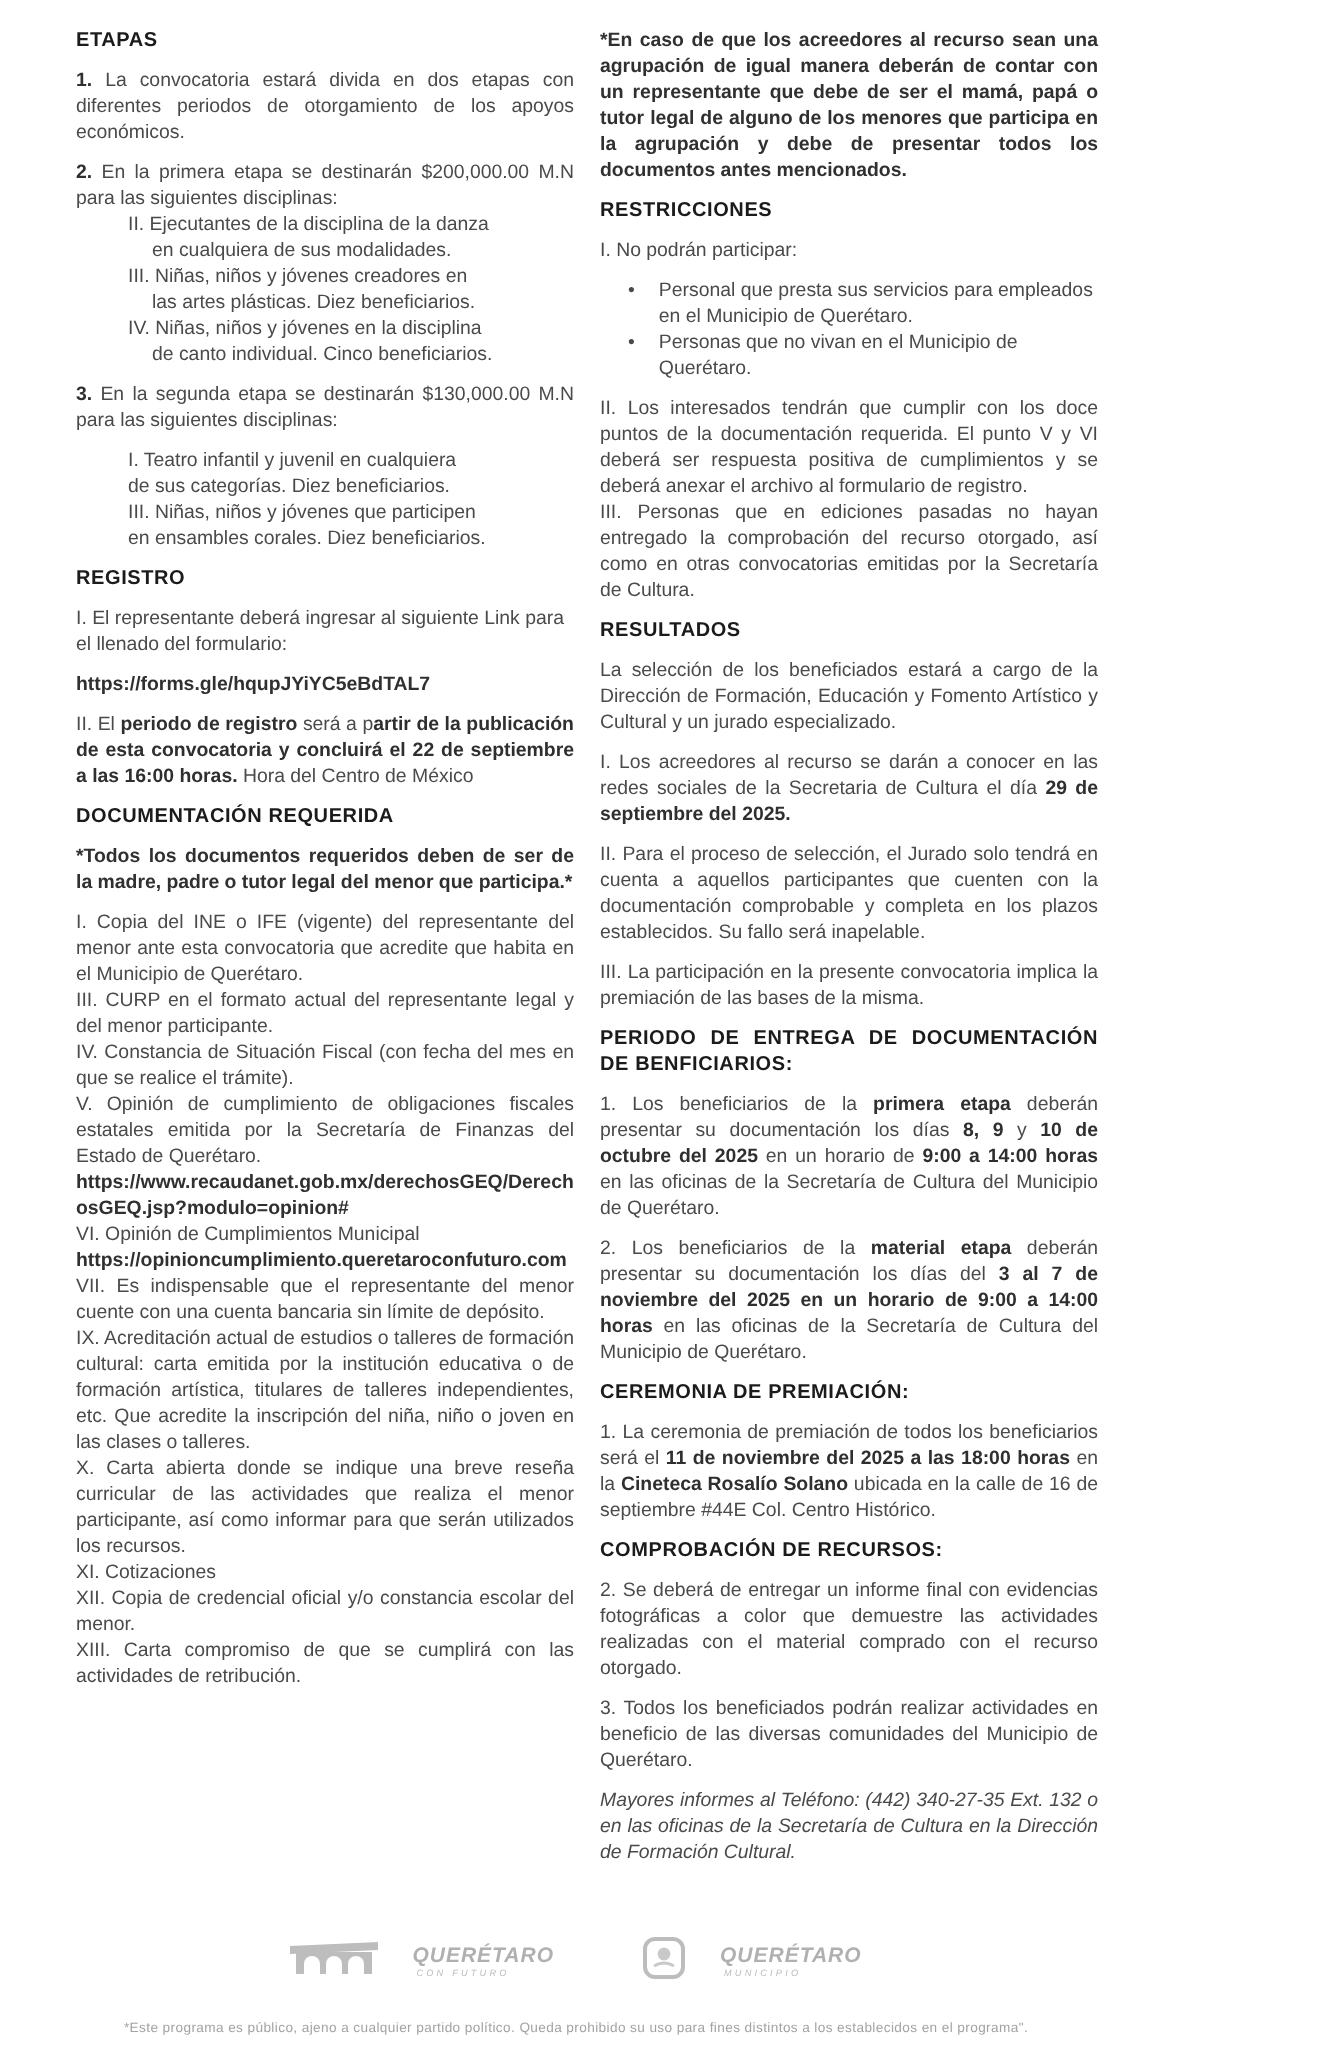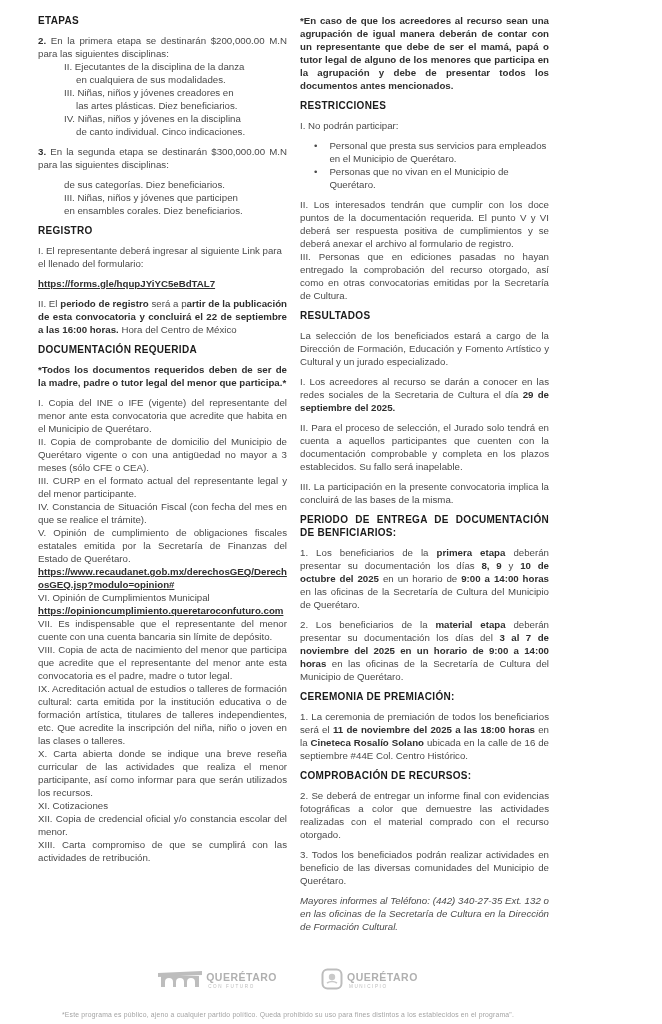--- a/index.html
+++ b/index.html
@@ -8,75 +8,75 @@
   .page { position:relative; width:576px; height:1024px; background:#ffffff; overflow:hidden; }
   .cols { display:flex; gap:13px; padding:14px 27px 0 38px; }
   .col { width:292px; font-size:9.7px; line-height:13px; color:#4a4a4a; }
   .h { font-size:10px; font-weight:700; color:#1b1b1b; letter-spacing:.3px; margin:0 0 7px; }
   p, .block { margin:0 0 7px; }
   .just { text-align:justify; }
   .tight { margin:0; }
   .bold { font-weight:700; color:#303030; }
   .italic { font-style:italic; }
   b { font-weight:700; color:#2f2f2f; }
-  .breakall { word-break:break-all;text-decoration:underline; }
+  .breakall { word-break:break-all; }
   .sublist { margin:0 0 7px; padding-left:26px; }
   .sublist .cont { padding-left:12px; }
   .mt { margin-top:6px; }
   .bullets { margin:0 0 7px; padding-left:14px; }
   .bullet-row { display:flex; gap:12px; }
   .bullet-row .dot { flex:0 0 auto; }
   .footer { position:absolute; left:0; right:0; bottom:0; height:60px; }
   .logos { display:flex; justify-content:center; align-items:center; gap:44px; padding-top:4px; }
-  .logo { display:flex; align-items:center; gap:4px; color:#b3b3b3; }
+  .logo { display:flex; align-items:center; gap:17px; color:#b3b3b3;font-style:italic; }
   .logo .ltxt { display:flex; flex-direction:column; line-height:1; }
   .logo .lname { font-weight:700; font-size:10.5px; letter-spacing:.5px; color:#b0b0b0; }
   .logo .lsub { font-size:4.6px; letter-spacing:1.6px; color:#bcbcbc; margin-top:2px; padding-left:2px; }
   .disclaimer { position:absolute; left:0; right:0; bottom:6px; text-align:center; font-size:6.8px; color:#a3a3a3; letter-spacing:.2px; }
 </style>
 </head>
 <body>
 
 <div class="page">
   <div class="cols">
 
     <section class="col">
       <div class="h">ETAPAS</div>
+      <p class="just"><b>1.</b><span> La convocatoria estará divida en dos etapas con diferentes periodos de otorgamiento de los apoyos económicos.</span></p>
       <p class="just tight"><b>2.</b><span> En la primera etapa se destinarán $200,000.00 M.N para las siguientes disciplinas:</span></p>
       <div class="sublist">
         <div>II. Ejecutantes de la disciplina de la danza</div>
         <div class="cont">en cualquiera de sus modalidades.</div>
         <div>III. Niñas, niños y jóvenes creadores en</div>
         <div class="cont">las artes plásticas. Diez beneficiarios.</div>
         <div>IV. Niñas, niños y jóvenes en la disciplina</div>
-        <div class="cont">de canto individual. Cinco indicaciones.</div>
+        <div class="cont">de canto individual. Cinco beneficiarios.</div>
       </div>
-      <p class="just"><b>3.</b><span> En la segunda etapa se destinarán $300,000.00 M.N para las siguientes disciplinas:</span></p>
+      <p class="just"><b>3.</b><span> En la segunda etapa se destinarán $130,000.00 M.N para las siguientes disciplinas:</span></p>
       <div class="sublist mt">
+        <div>I. Teatro infantil y juvenil en cualquiera</div>
         <div>de sus categorías. Diez beneficiarios.</div>
         <div>III. Niñas, niños y jóvenes que participen</div>
         <div>en ensambles corales. Diez beneficiarios.</div>
       </div>
       <div class="h">REGISTRO</div>
       <p>I. El representante deberá ingresar al siguiente Link para el llenado del formulario:</p>
       <p class="bold breakall">https://forms.gle/hqupJYiYC5eBdTAL7</p>
       <p class="just"><span>II. El </span><b>periodo de registro</b><span> será a p</span><b>artir de la publicación de esta convocatoria y concluirá el 22 de septiembre a las 16:00 horas.</b><span> Hora del Centro de México</span></p>
       <div class="h">DOCUMENTACIÓN REQUERIDA</div>
       <p class="just bold">*Todos los documentos requeridos deben de ser de la madre, padre o tutor legal del menor que participa.*</p>
       <div class="block">
         <p class="just tight">I. Copia del INE o IFE (vigente) del representante del menor ante esta convocatoria que acredite que habita en el Municipio de Querétaro.</p>
-        <p class="just tight">II. Copia de comprobante de domicilio del Municipio de Querétaro vigente o con una antigüedad no mayor a 3 meses (sólo CFE o CEA).</p>
         <p class="just tight">III. CURP en el formato actual del representante legal y del menor participante.</p>
         <p class="just tight">IV. Constancia de Situación Fiscal (con fecha del mes en que se realice el trámite).</p>
         <p class="just tight">V. Opinión de cumplimiento de obligaciones fiscales estatales emitida por la Secretaría de Finanzas del Estado de Querétaro.</p>
         <p class="tight bold breakall">https://www.recaudanet.gob.mx/derechosGEQ/DerechosGEQ.jsp?modulo=opinion#</p>
         <p class="just tight">VI. Opinión de Cumplimientos Municipal</p>
         <p class="tight bold breakall">https://opinioncumplimiento.queretaroconfuturo.com</p>
         <p class="just tight">VII. Es indispensable que el representante del menor cuente con una cuenta bancaria sin límite de depósito.</p>
-        <p class="just tight">VIII. Copia de acta de nacimiento del menor que participa que acredite que el representante del menor ante esta convocatoria es el padre, madre o tutor legal.</p>
         <p class="just tight">IX. Acreditación actual de estudios o talleres de formación cultural: carta emitida por la institución educativa o de formación artística, titulares de talleres independientes, etc. Que acredite la inscripción del niña, niño o joven en las clases o talleres.</p>
         <p class="just tight">X. Carta abierta donde se indique una breve reseña curricular de las actividades que realiza el menor participante, así como informar para que serán utilizados los recursos.</p>
         <p class="just tight">XI. Cotizaciones</p>
         <p class="just tight">XII. Copia de credencial oficial y/o constancia escolar del menor.</p>
         <p class="just tight">XIII. Carta compromiso de que se cumplirá con las actividades de retribución.</p>
       </div>
     </section>
 
     <section class="col">
       <p class="just bold">*En caso de que los acreedores al recurso sean una agrupación de igual manera deberán de contar con un representante que debe de ser el mamá, papá o tutor legal de alguno de los menores que participa en la agrupación y debe de presentar todos los documentos antes mencionados.</p>
@@ -91,21 +91,21 @@
           <span class="dot">•</span>
           <span>Personas que no vivan en el Municipio de Querétaro.</span>
         </div>
       </div>
       <p class="just tight">II. Los interesados tendrán que cumplir con los doce puntos de la documentación requerida. El punto V y VI deberá ser respuesta positiva de cumplimientos y se deberá anexar el archivo al formulario de registro.</p>
       <p class="just">III. Personas que en ediciones pasadas no hayan entregado la comprobación del recurso otorgado, así como en otras convocatorias emitidas por la Secretaría de Cultura.</p>
       <div class="h">RESULTADOS</div>
       <p class="just">La selección de los beneficiados estará a cargo de la Dirección de Formación, Educación y Fomento Artístico y Cultural y un jurado especializado.</p>
       <p class="just"><span>I. Los acreedores al recurso se darán a conocer en las redes sociales de la Secretaria de Cultura el día </span><b>29 de septiembre del 2025.</b></p>
       <p class="just">II. Para el proceso de selección, el Jurado solo tendrá en cuenta a aquellos participantes que cuenten con la documentación comprobable y completa en los plazos establecidos. Su fallo será inapelable.</p>
-      <p class="just">III. La participación en la presente convocatoria implica la concluirá de las bases de la misma.</p>
+      <p class="just">III. La participación en la presente convocatoria implica la premiación de las bases de la misma.</p>
       <div class="h just">PERIODO DE ENTREGA DE DOCUMENTACIÓN DE BENFICIARIOS:</div>
       <p class="just"><span>1. Los beneficiarios de la </span><b>primera etapa</b><span> deberán presentar su documentación los días </span><b>8, 9</b><span> y </span><b>10 de octubre del 2025</b><span> en un horario de </span><b>9:00 a 14:00 horas</b><span> en las oficinas de la Secretaría de Cultura del Municipio de Querétaro.</span></p>
       <p class="just"><span>2. Los beneficiarios de la </span><b>material etapa</b><span> deberán presentar su documentación los días del </span><b>3 al 7 de noviembre del 2025 en un horario de 9:00 a 14:00 horas</b><span> en las oficinas de la Secretaría de Cultura del Municipio de Querétaro.</span></p>
       <div class="h">CEREMONIA DE PREMIACIÓN:</div>
       <p class="just"><span>1. La ceremonia de premiación de todos los beneficiarios será el </span><b>11 de noviembre del 2025 a las 18:00 horas</b><span> en la </span><b>Cineteca Rosalío Solano</b><span> ubicada en la calle de 16 de septiembre #44E Col. Centro Histórico.</span></p>
       <div class="h">COMPROBACIÓN DE RECURSOS:</div>
       <p class="just">2. Se deberá de entregar un informe final con evidencias fotográficas a color que demuestre las actividades realizadas con el material comprado con el recurso otorgado.</p>
       <p class="just">3. Todos los beneficiados podrán realizar actividades en beneficio de las diversas comunidades del Municipio de Querétaro.</p>
       <p class="just italic">Mayores informes al Teléfono: (442) 340-27-35 Ext. 132 o en las oficinas de la Secretaría de Cultura en la Dirección de Formación Cultural.</p>
     </section>

